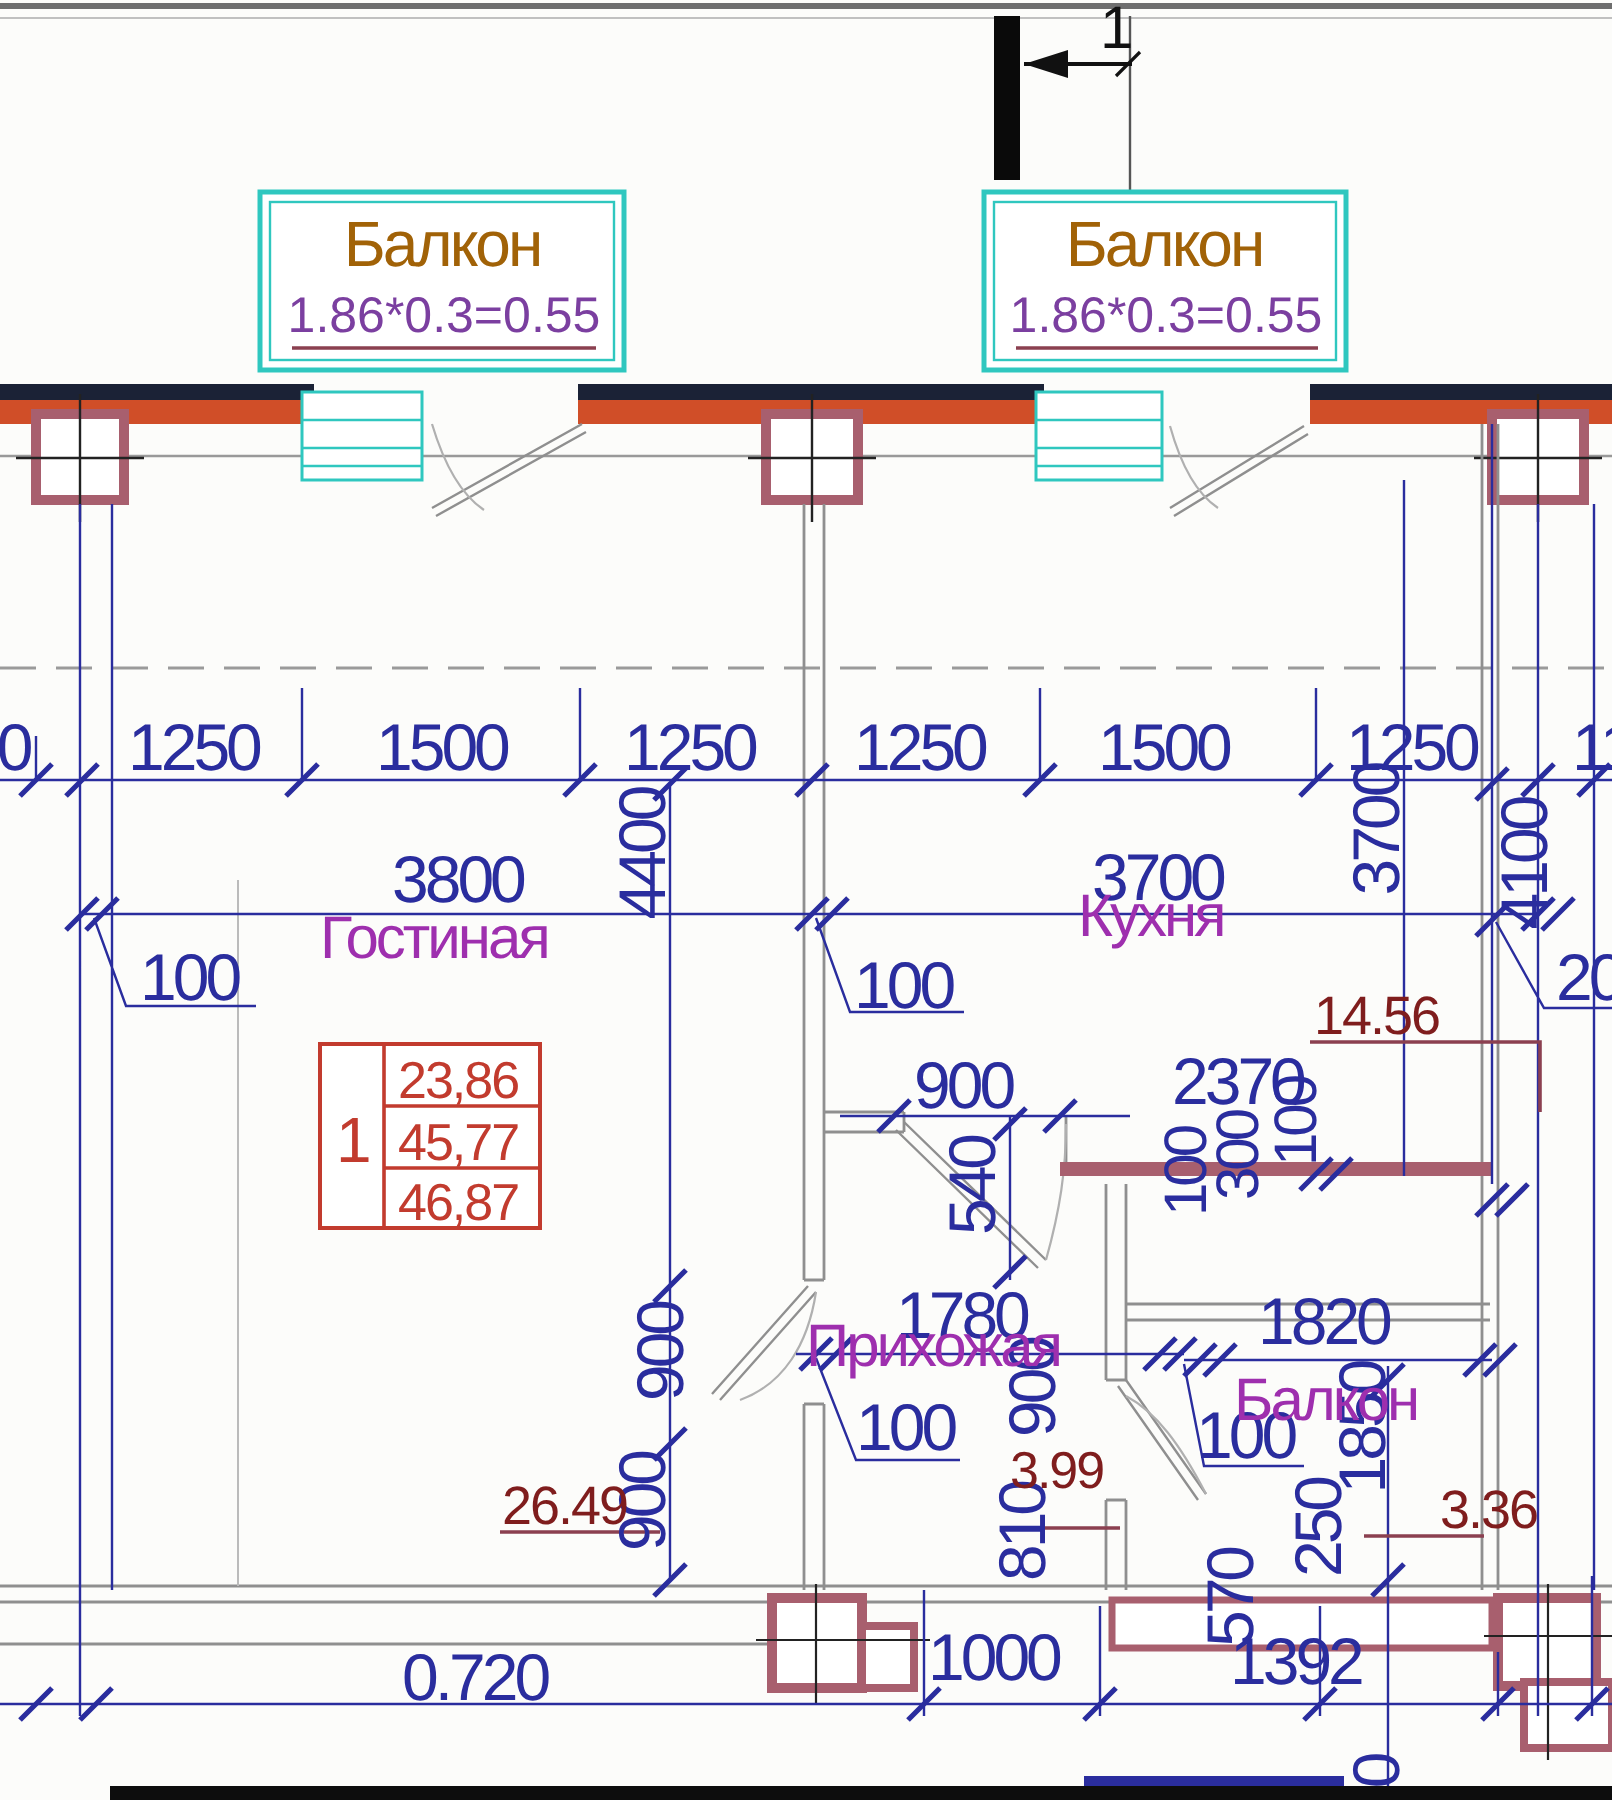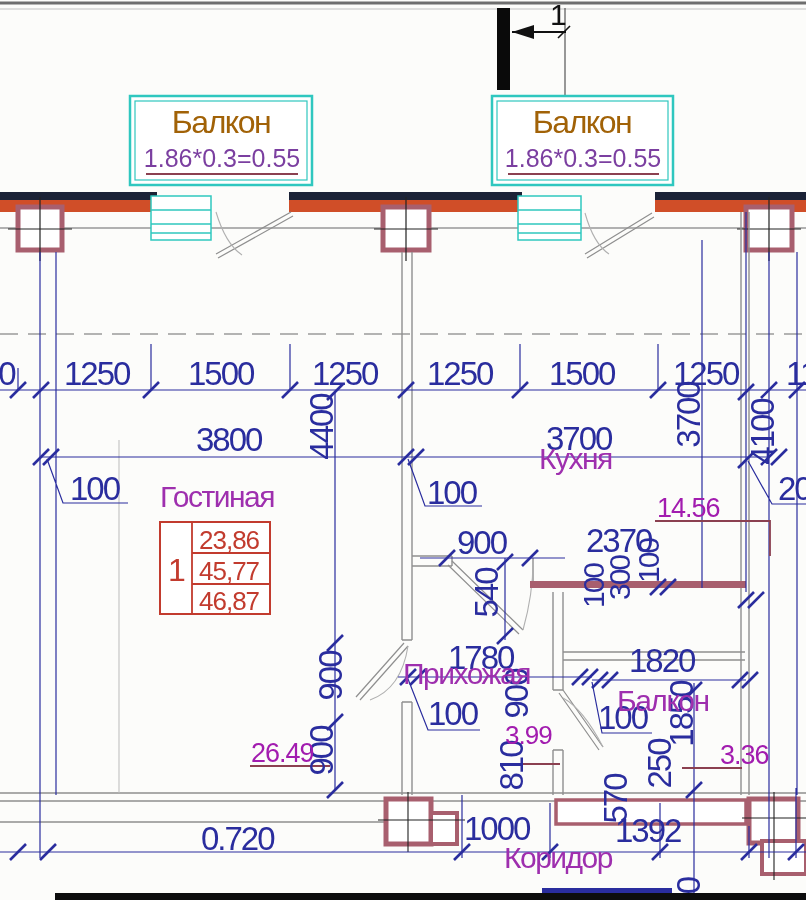--- a/index.html
+++ b/index.html
@@ -4,21 +4,21 @@
 <style>
   html,body{margin:0;padding:0;background:#e8e8e8;}
   #plan{position:relative;width:806px;height:900px;background:#fcfcfa;overflow:hidden;
         font-family:"Liberation Sans",sans-serif;}
   #plan svg{position:absolute;left:0;top:0;z-index:1;}
   .lbl{position:absolute;z-index:2;white-space:nowrap;line-height:1;}
   .dim{color:#2a2d9e;font-size:33px;letter-spacing:-2px;}
   .dim-md{color:#2a2d9e;font-size:30px;letter-spacing:-2px;}
   .rot{transform:translate(-50%,-50%) rotate(-90deg);}
   .room{color:#9e2fae;font-size:30px;letter-spacing:-1.5px;}
-  .area{color:#a21caf;font-size:27px;letter-spacing:-1px;}
+  .area{color:#7f1d1d;font-size:27px;letter-spacing:-1px;}
   .red{color:#c23b2e;font-size:26px;letter-spacing:-1px;}
   .purple{color:#a16207;}
   .ctr{transform:translate(-50%,0);}
   .marker{color:#111;font-size:30px;}
 </style>
 </head>
 <body>
 
 <div id="plan">
 
@@ -163,25 +163,24 @@
 <div class="lbl dim" style="left:598px;top:701px">100</div>
 
 <div class="lbl dim" style="left:457px;top:526px">900</div>
 <div class="lbl dim" style="left:586px;top:524px">2370</div>
 <div class="lbl dim" style="left:448px;top:641px">1780</div>
 <div class="lbl dim" style="left:629px;top:644px">1820</div>
 <div class="lbl dim" style="left:464px;top:812px">1000</div>
 <div class="lbl dim" style="left:615px;top:814px">1392</div>
 <div class="lbl dim" style="left:201px;top:822px">0.720</div>
 
-<div class="lbl room" style="left:160px;top:482px">Гостиная</div>
+<div class="lbl room" style="left:160px;top:455px">Гостиная</div>
 <div class="lbl room" style="left:539px;top:444px">Кухня</div>
 <div class="lbl room" style="left:403px;top:659px">Прихожая</div>
 <div class="lbl room" style="left:617px;top:686px">Балкон</div>
-<div class="lbl room" style="left:504px;top:843px">Коридор</div>
 
 <div class="lbl area" style="left:657px;top:495px">14.56</div>
 <div class="lbl area" style="left:505px;top:722px;font-size:26px">3.99</div>
 <div class="lbl area" style="left:720px;top:742px">3.36</div>
 <div class="lbl area" style="left:251px;top:740px">26.49</div>
 
 <div class="lbl red" style="left:168px;top:554px;font-size:32px">1</div>
 <div class="lbl red" style="left:199px;top:527px">23,86</div>
 <div class="lbl red" style="left:199px;top:558px">45,77</div>
 <div class="lbl red" style="left:199px;top:588px">46,87</div>

